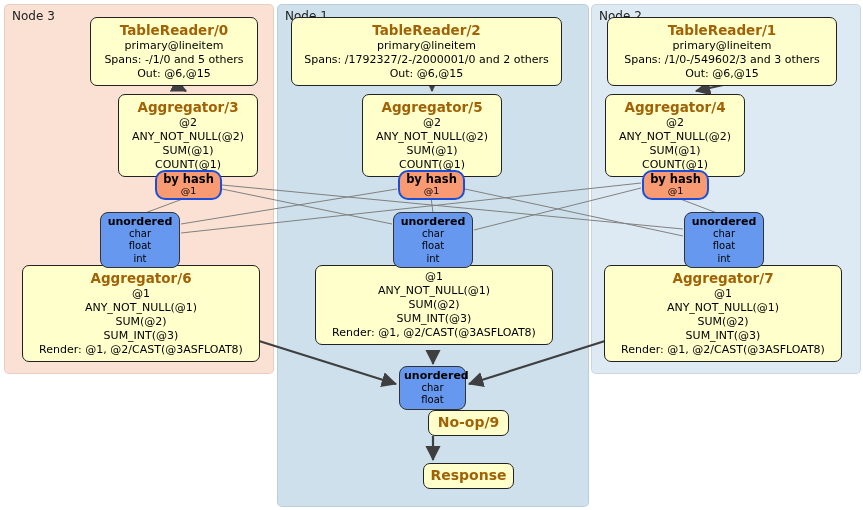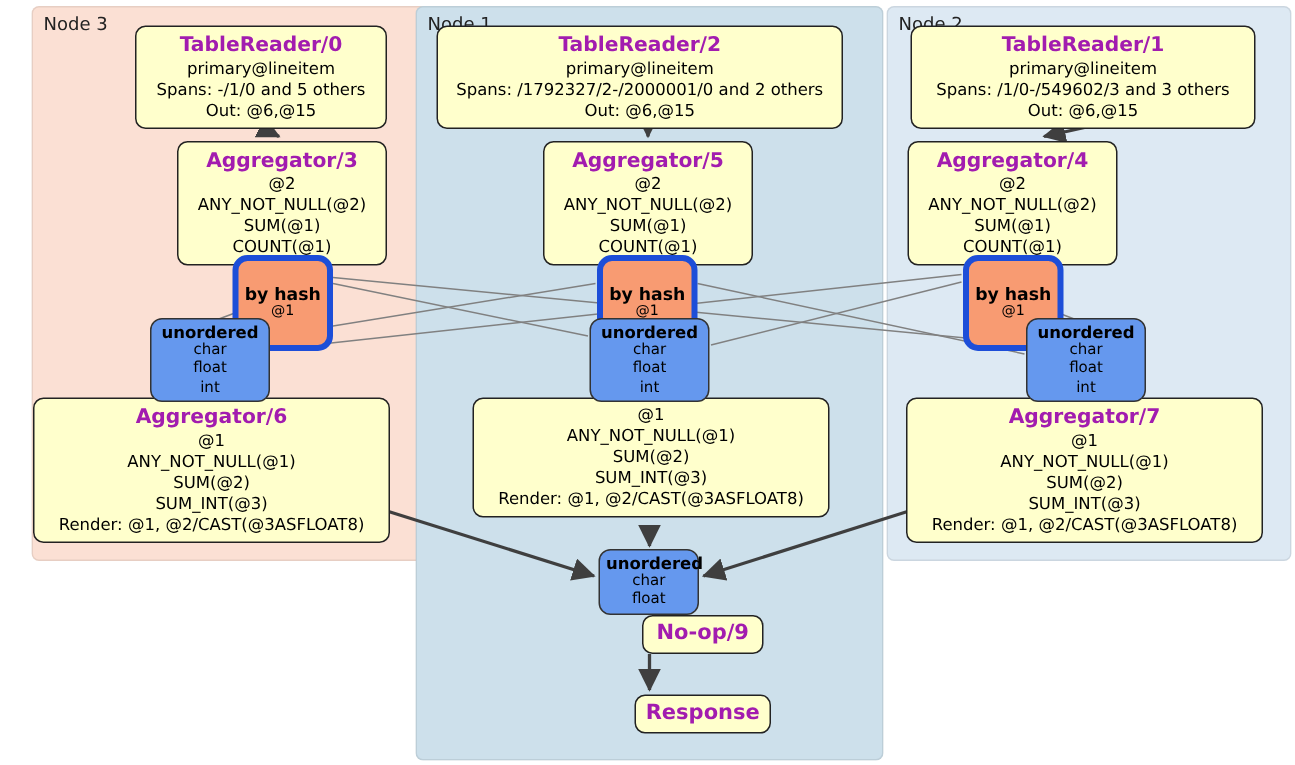--- a/index.html
+++ b/index.html
@@ -4,31 +4,31 @@
 <style>
   :root{
     --panel_node3:#fbe0d4; --panel_node1:#cde0eb; --panel_node2:#dde9f3;
     --processor_fill:#ffffcc; --router_fill:#f89b72; --sync_fill:#6598ee;
     --edge_thick:#3f3f3f; --edge_thin:#808080;
   }
   html,body{margin:0;padding:0;background:#ffffff;}
   body{font-family:"DejaVu Sans","Liberation Sans",sans-serif;}
   #stage{position:relative;width:863px;height:510px;background:#ffffff;overflow:hidden;}
   .panel{position:absolute;border-radius:5px;border:1px solid rgba(0,0,0,0.08);z-index:0;}
-  .panel-node3{left:21px;top:4px;width:268px;height:368px;background:var(--panel_node3);padding-left:41px;}
+  .panel-node3{left:4px;top:4px;width:268px;height:368px;background:var(--panel_node3);}
   .panel-node1{left:277px;top:4px;width:310px;height:501px;background:var(--panel_node1);}
   .panel-node2{left:591px;top:4px;width:268px;height:368px;background:var(--panel_node2);}
   .panel-label{position:absolute;left:7px;top:4px;font-size:12px;color:#222;}
   #edges{position:absolute;left:0;top:0;width:863px;height:510px;z-index:1;pointer-events:none;}
   .pbox{position:absolute;background:var(--processor_fill);border:1px solid #222;border-radius:7px;
         padding:4px 5px;text-align:center;z-index:2;box-sizing:border-box;}
-  .ptitle{font-size:13.5px;font-weight:bold;color:#a21caf;line-height:1.25;white-space:nowrap;}
+  .ptitle{font-size:13.5px;font-weight:bold;color:#a16207;line-height:1.25;white-space:nowrap;}
   .pline{font-size:11px;color:#000;line-height:1.27;white-space:nowrap;}
-  .router{position:absolute;background:var(--router_fill);border:4px solid #1d4ed8;border-radius:10px;
-        padding:16px 4px;text-align:center;z-index:3;box-sizing:border-box;}
+  .router{position:absolute;background:var(--router_fill);border:2px solid #1d4ed8;border-radius:10px;
+        padding:1px 4px;text-align:center;z-index:3;box-sizing:border-box;}
   .rtitle{font-size:11.5px;font-weight:bold;color:#000;line-height:1.15;white-space:nowrap;}
   .rsub{font-size:9.5px;color:#000;line-height:1.15;}
   .sync{position:absolute;background:var(--sync_fill);border:1px solid #333;border-radius:8px;
         padding:2px 4px;text-align:center;z-index:3;box-sizing:border-box;}
   .stitle{font-size:11px;font-weight:bold;color:#000;line-height:1.2;white-space:nowrap;}
   .sline{font-size:10px;color:#000;line-height:1.22;}
   .small-ybox{position:absolute;background:var(--processor_fill);border:1px solid #222;border-radius:7px;
         padding:3px 6px;text-align:center;z-index:3;box-sizing:border-box;margin-left:36px;}
   .small-ybox .ptitle{font-size:14px;}
 </style>

